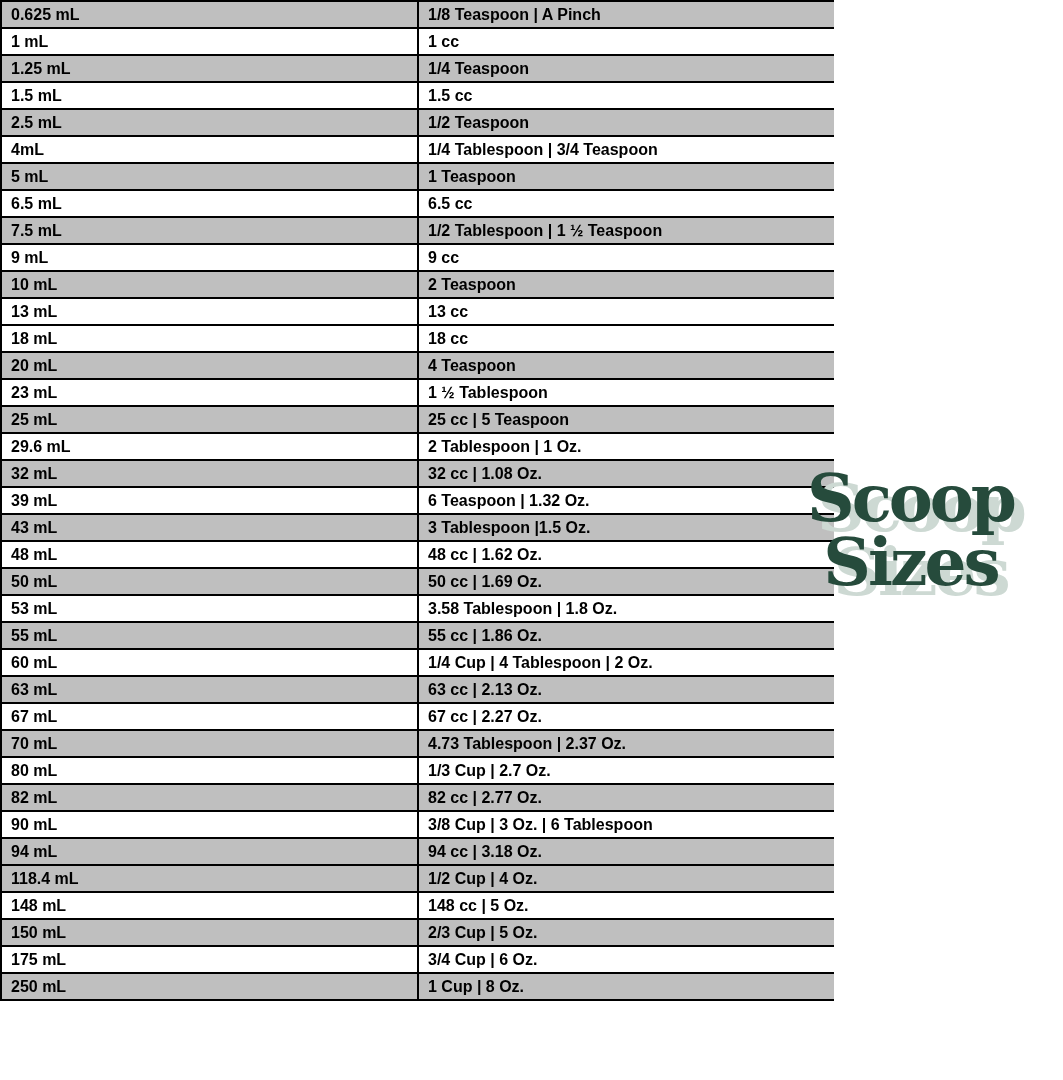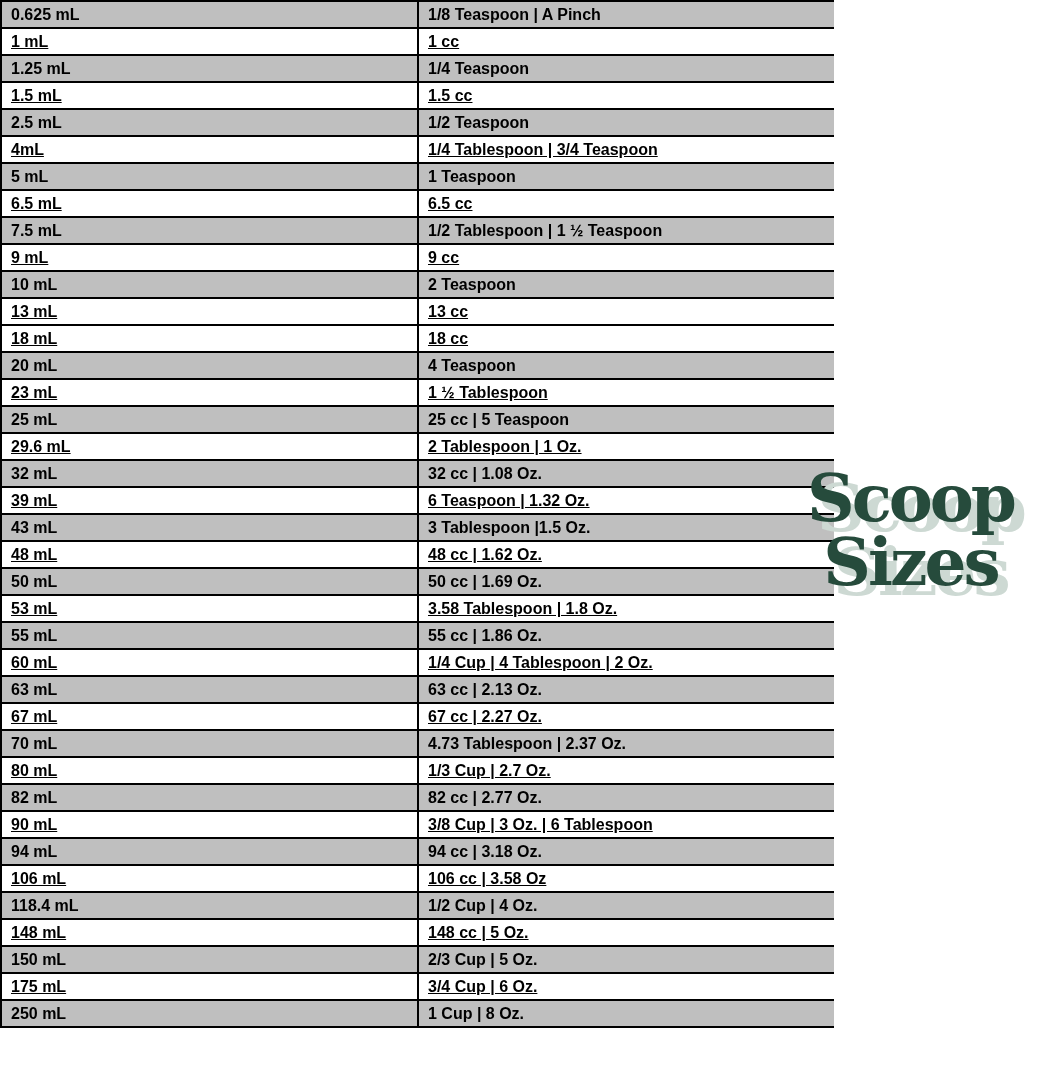--- a/index.html
+++ b/index.html
@@ -42,21 +42,21 @@
     vertical-align: middle;
     padding: 0 4px 0 9px;
     white-space: nowrap;
     overflow: hidden;
     border-top: 2px solid var(--border-color);
     border-bottom: 2px solid var(--border-color);
     border-left: 2px solid var(--border-color);
     border-right: none;
   }
   tr.gray td { background: var(--gray-row); }
-  tr.white td { background: var(--white-row); text-decoration: underline; }
+  tr.white td { background: var(--white-row); }
   .logo {
     position: absolute;
     left: 798px;
     top: 466px;
     width: 225px;
     text-align: center;
     font-family: "DejaVu Serif", serif;
     font-weight: bold;
     font-size: 66px;
     line-height: 64px;
@@ -231,24 +231,20 @@
     <tr class="white">
       <td>90 mL</td>
       <td>3/8 Cup | 3 Oz. | 6 Tablespoon</td>
     </tr>
 
     <tr class="gray">
       <td>94 mL</td>
       <td>94 cc | 3.18 Oz.</td>
     </tr>
 
-    <tr class="white">
-      <td>106 mL</td>
-      <td>106 cc | 3.58 Oz</td>
-    </tr>
 
     <tr class="gray">
       <td>118.4 mL</td>
       <td>1/2 Cup | 4 Oz.</td>
     </tr>
 
     <tr class="white">
       <td>148 mL</td>
       <td>148 cc | 5 Oz.</td>
     </tr>

